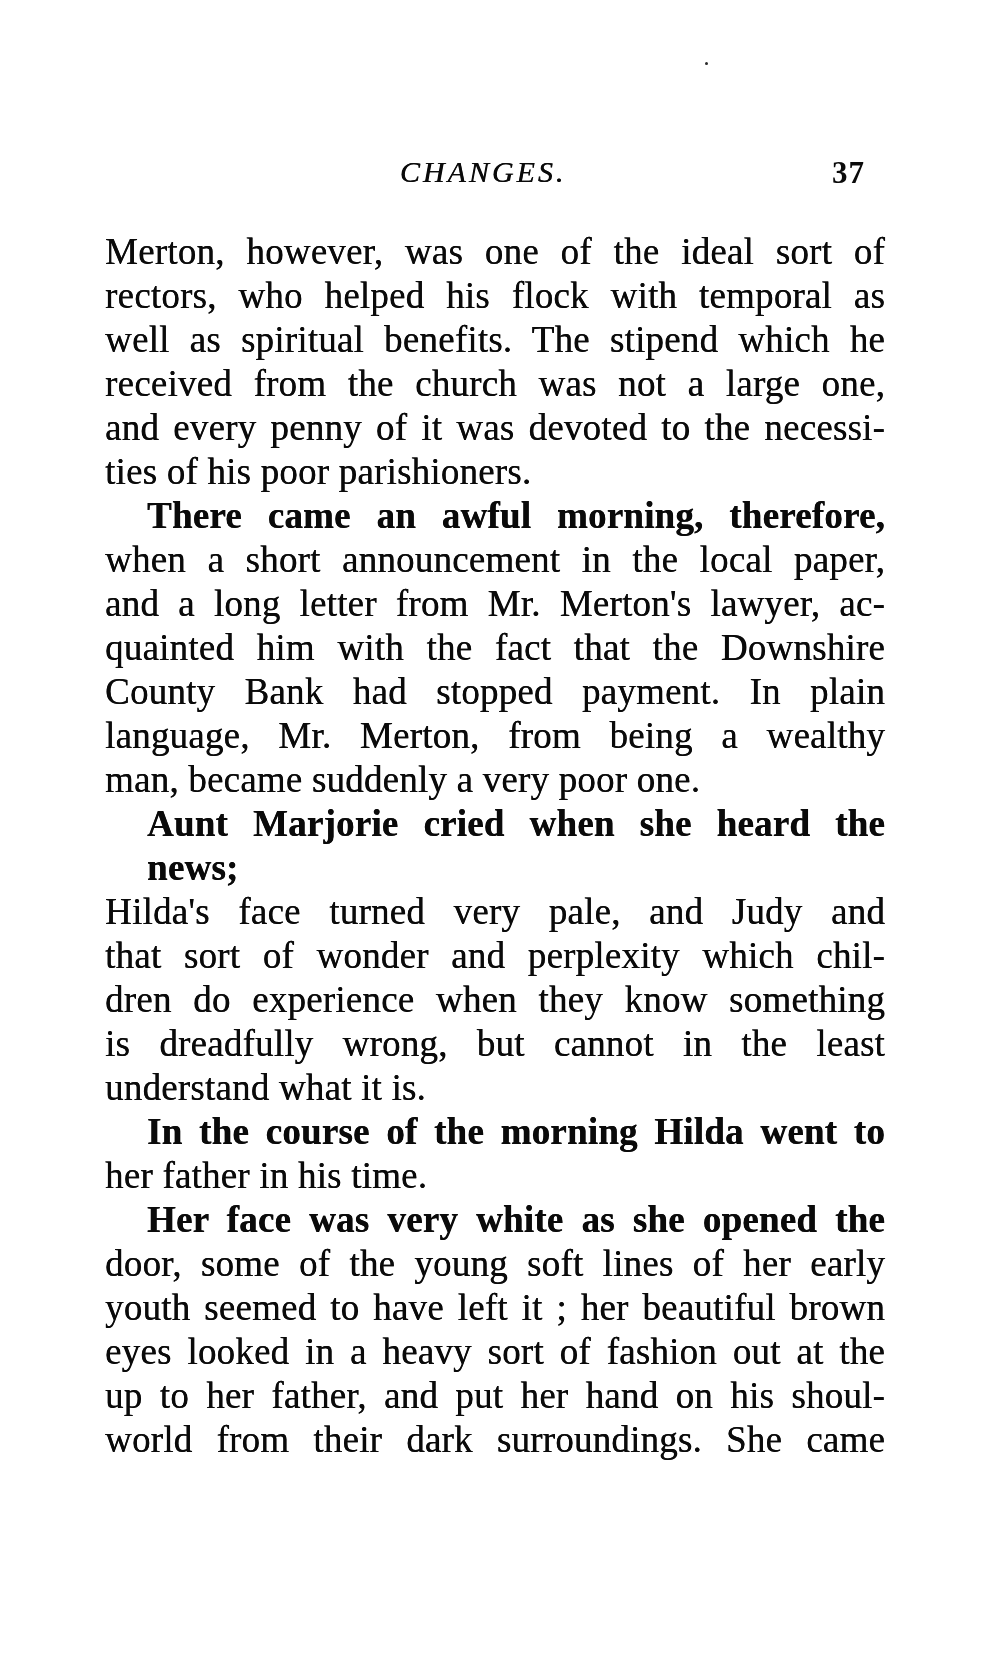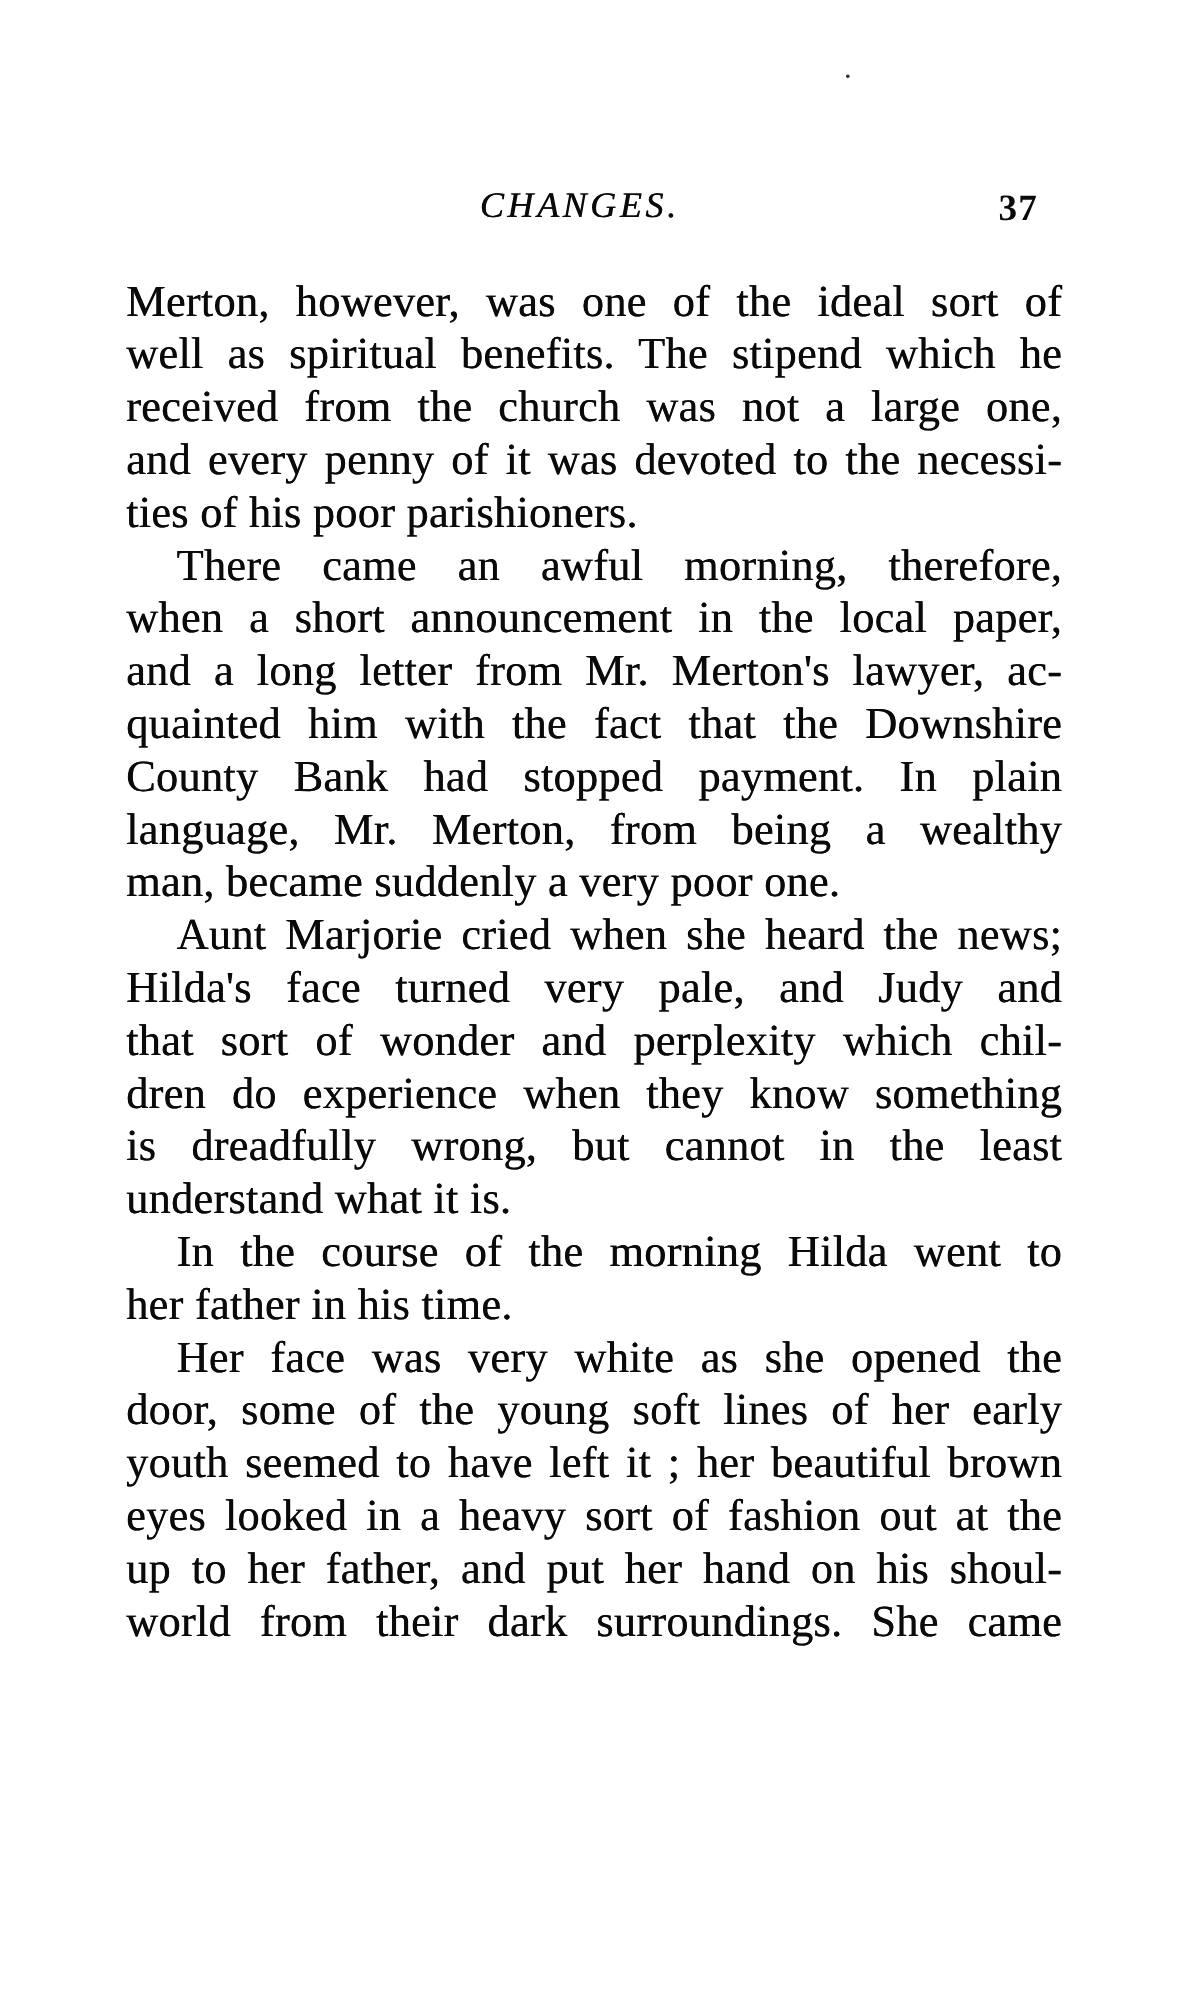--- a/index.html
+++ b/index.html
@@ -54,21 +54,21 @@
     line-height: 44px;
     letter-spacing: 0.2px;
     text-shadow: 0.35px 0 0 currentColor;
   }
   .paragraph { margin: 0; }
   .line {
     text-align: justify;
     text-align-last: justify;
     text-justify: inter-word;
   }
-  .line.indent { padding-left: 42px; }
+  .line.indent { padding-left: 42px; font-weight: bold; }
   .line.last { text-align-last: left; }
   
   .speck {
     position: absolute;
     left: 705px;
     top: 62px;
     width: 3px;
     height: 3px;
     background: #2a2a2a;
     border-radius: 50%;
@@ -81,20 +81,21 @@
   <div class="speck"></div>
 
   <header class="running-head">
     <span class="head-title">CHANGES.</span>
     <span class="page-num">37</span>
   </header>
 
   <main class="text-block" id="text-block">
       <div class="paragraph">
         <div class="line">Merton, however, was one of the ideal sort of</div>
+        <div class="line">rectors, who helped his flock with temporal as</div>
         <div class="line">well as spiritual benefits. The stipend which he</div>
         <div class="line">received from the church was not a large one,</div>
         <div class="line">and every penny of it was devoted to the necessi-</div>
         <div class="line last">ties of his poor parishioners.</div>
       </div>
       <div class="paragraph">
         <div class="line indent">There came an awful morning, therefore,</div>
         <div class="line">when a short announcement in the local paper,</div>
         <div class="line">and a long letter from Mr. Merton's lawyer, ac-</div>
         <div class="line">quainted him with the fact that the Downshire</div>

